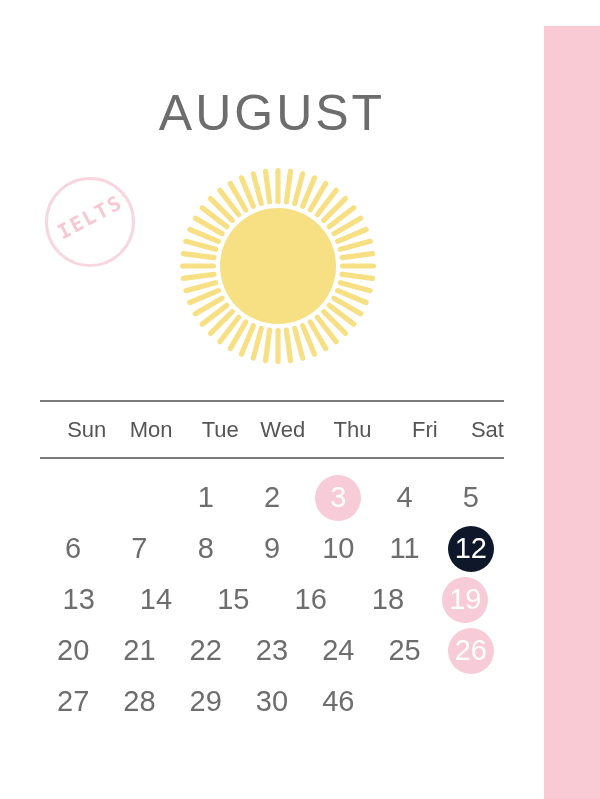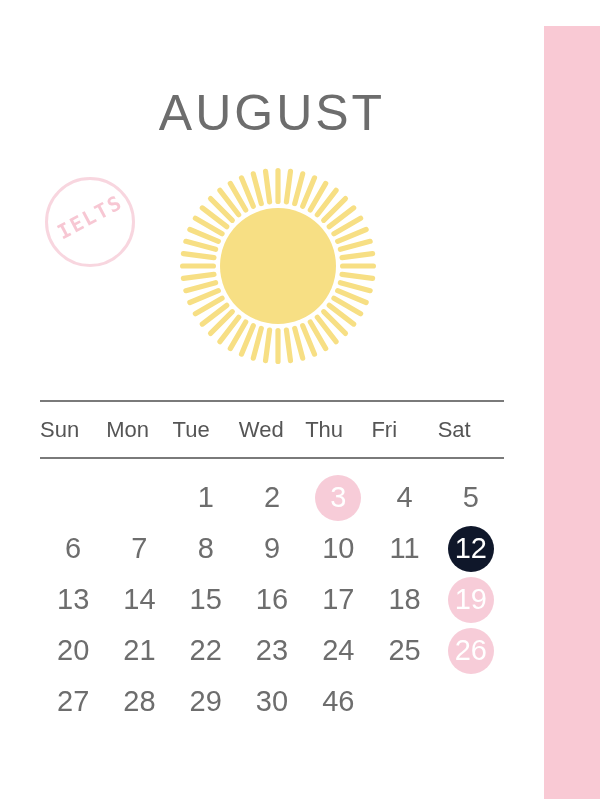--- a/index.html
+++ b/index.html
@@ -113,21 +113,21 @@
     height: 0;
     border-top: 2px solid #7a7a7a;
   }
   .weekday-row {
     display: flex;
     height: 55px;
     align-items: center;
   }
   .weekday-cell {
     flex: 1 1 0;
-    text-align: left;
+    text-align: right;
     font-size: 22px;
     color: #555555;
   }
   .week-row {
     display: flex;
     height: 51px;
     align-items: center;
   }
   .day-cell {
     flex: 1 1 0;
@@ -296,23 +296,20 @@
           <div class="day-cell">
             <div class="day-num">14</div>
           </div>
           <div class="day-cell">
             <div class="day-num">15</div>
           </div>
           <div class="day-cell">
             <div class="day-num">16</div>
           </div>
           <div class="day-cell">
-            <div class="day-num">17</div>
-          </div>
-          <div class="day-cell">
             <div class="day-num">18</div>
           </div>
           <div class="day-cell">
             <div class="day-num highlight" style="background: rgb(247, 204, 216);">19</div>
           </div>
         </div>
         <div class="week-row">
           <div class="day-cell">
             <div class="day-num">20</div>
           </div>

